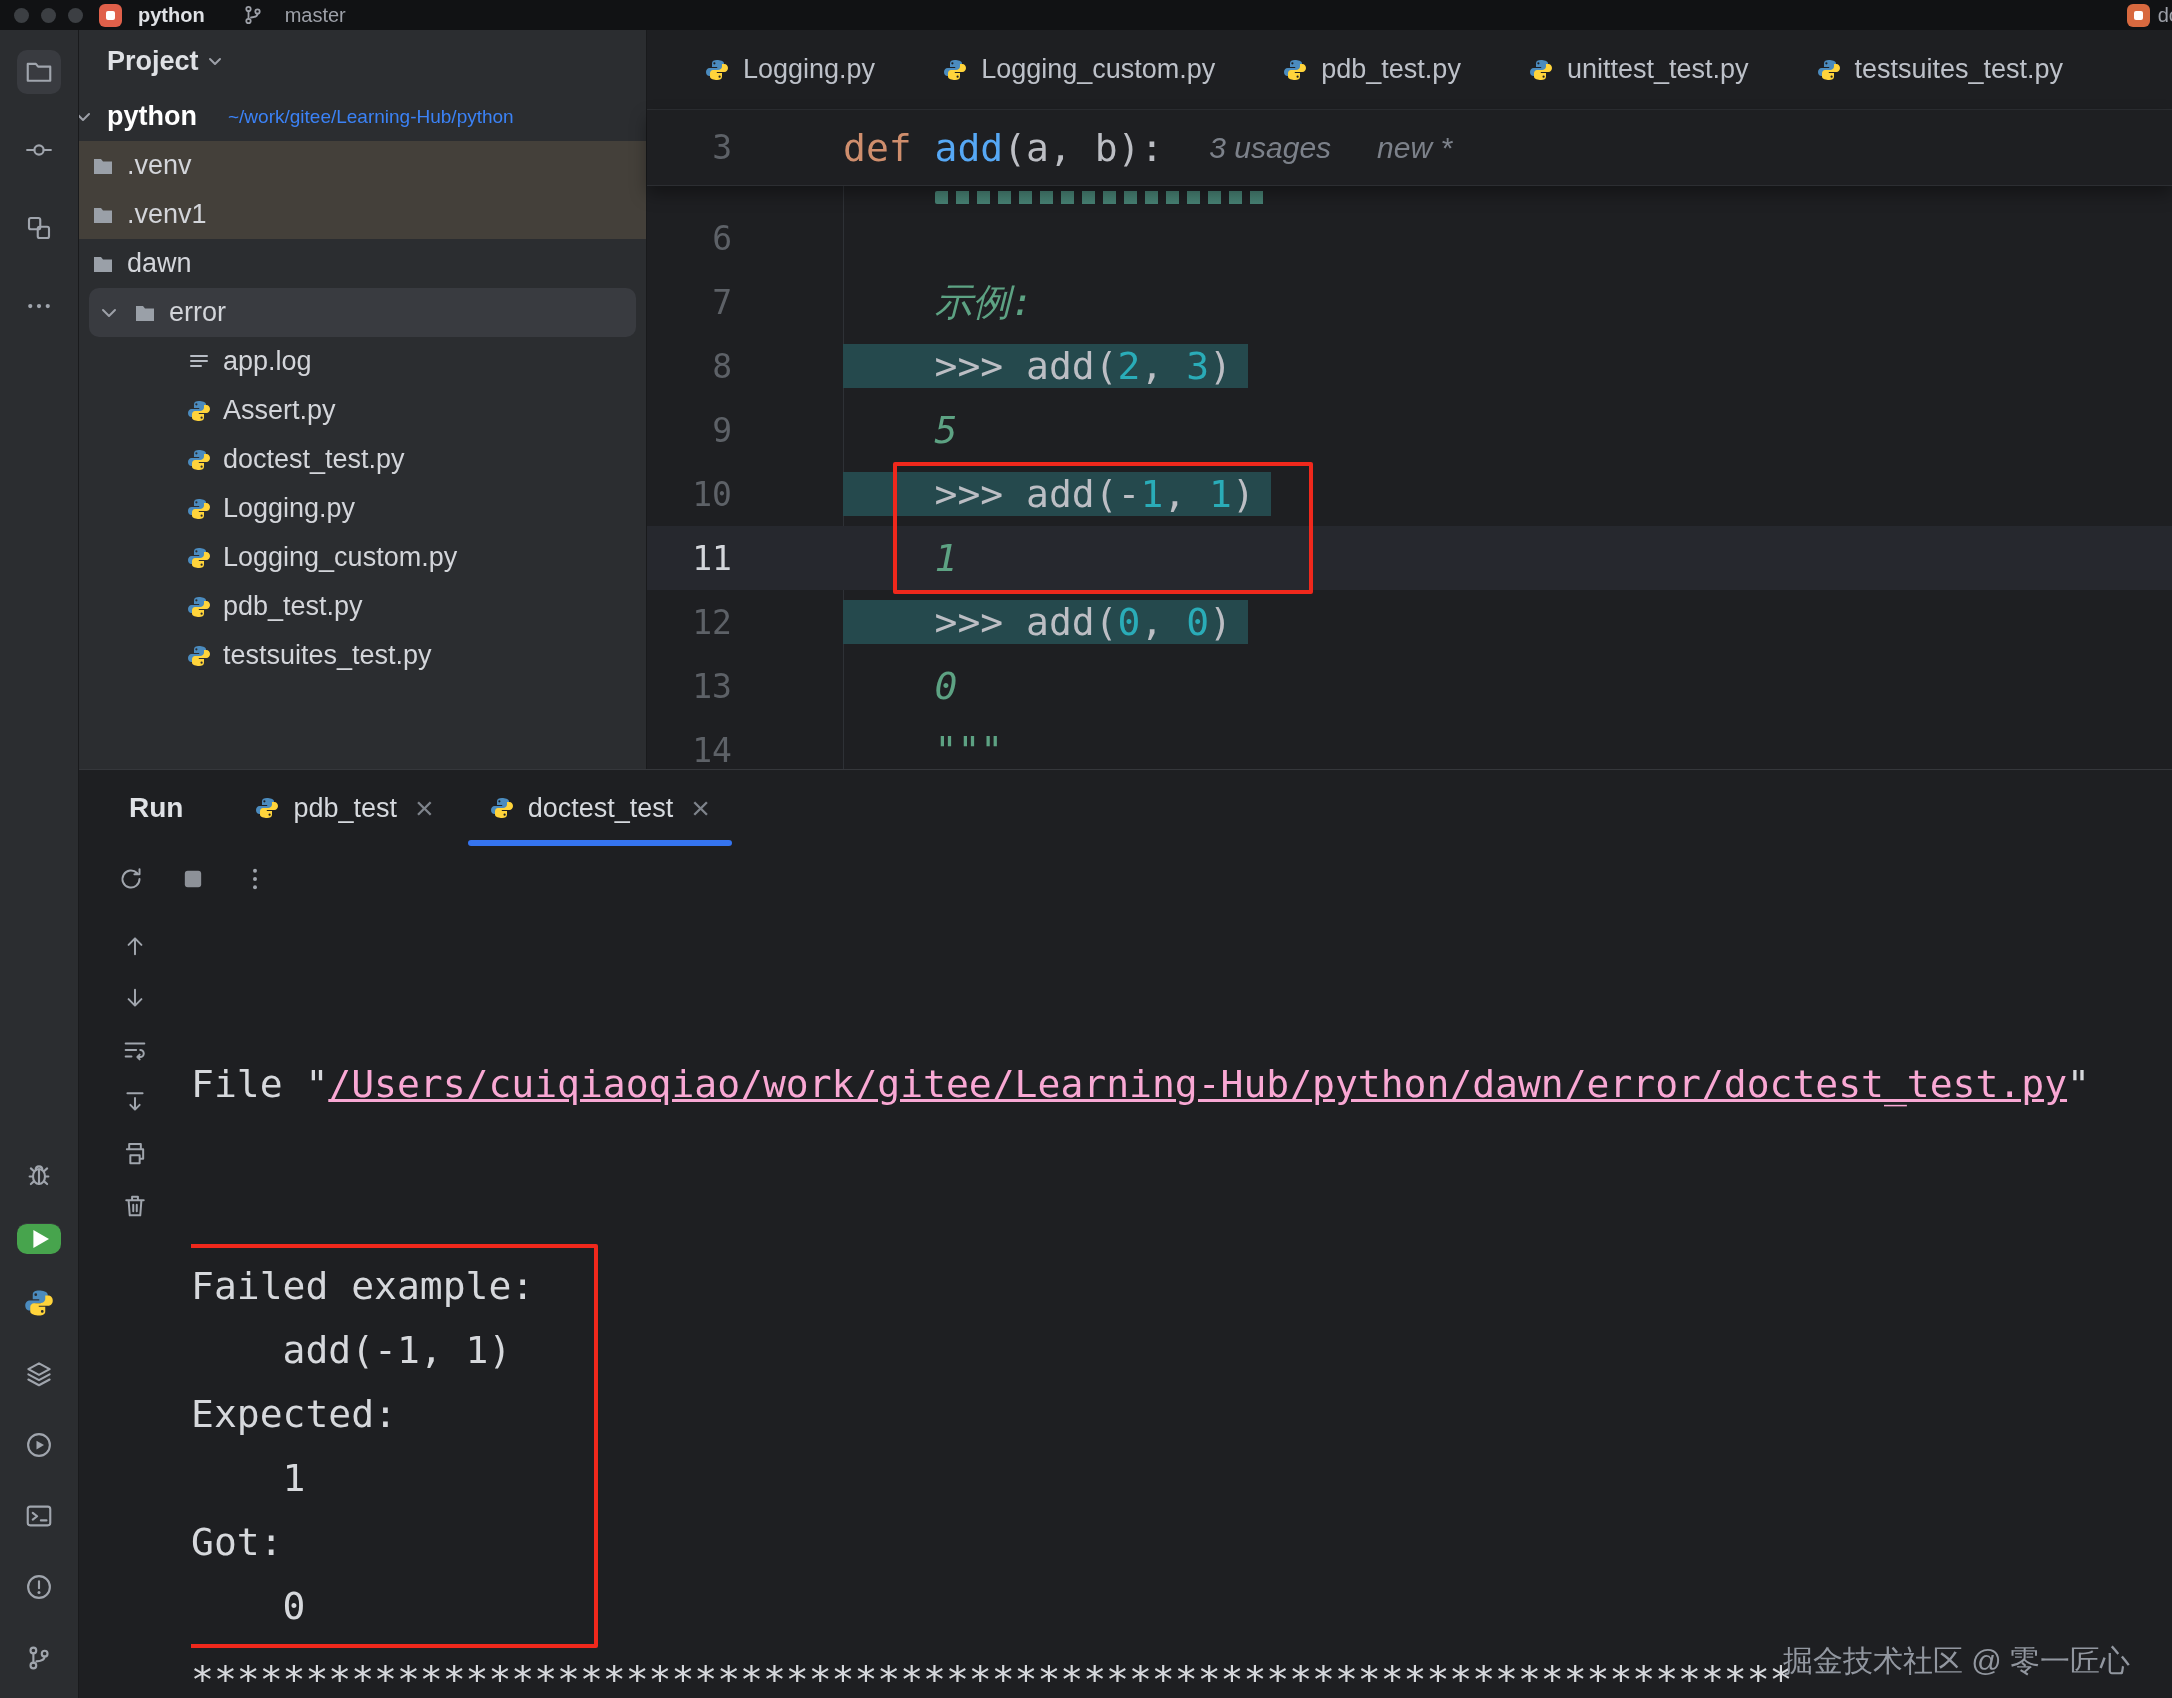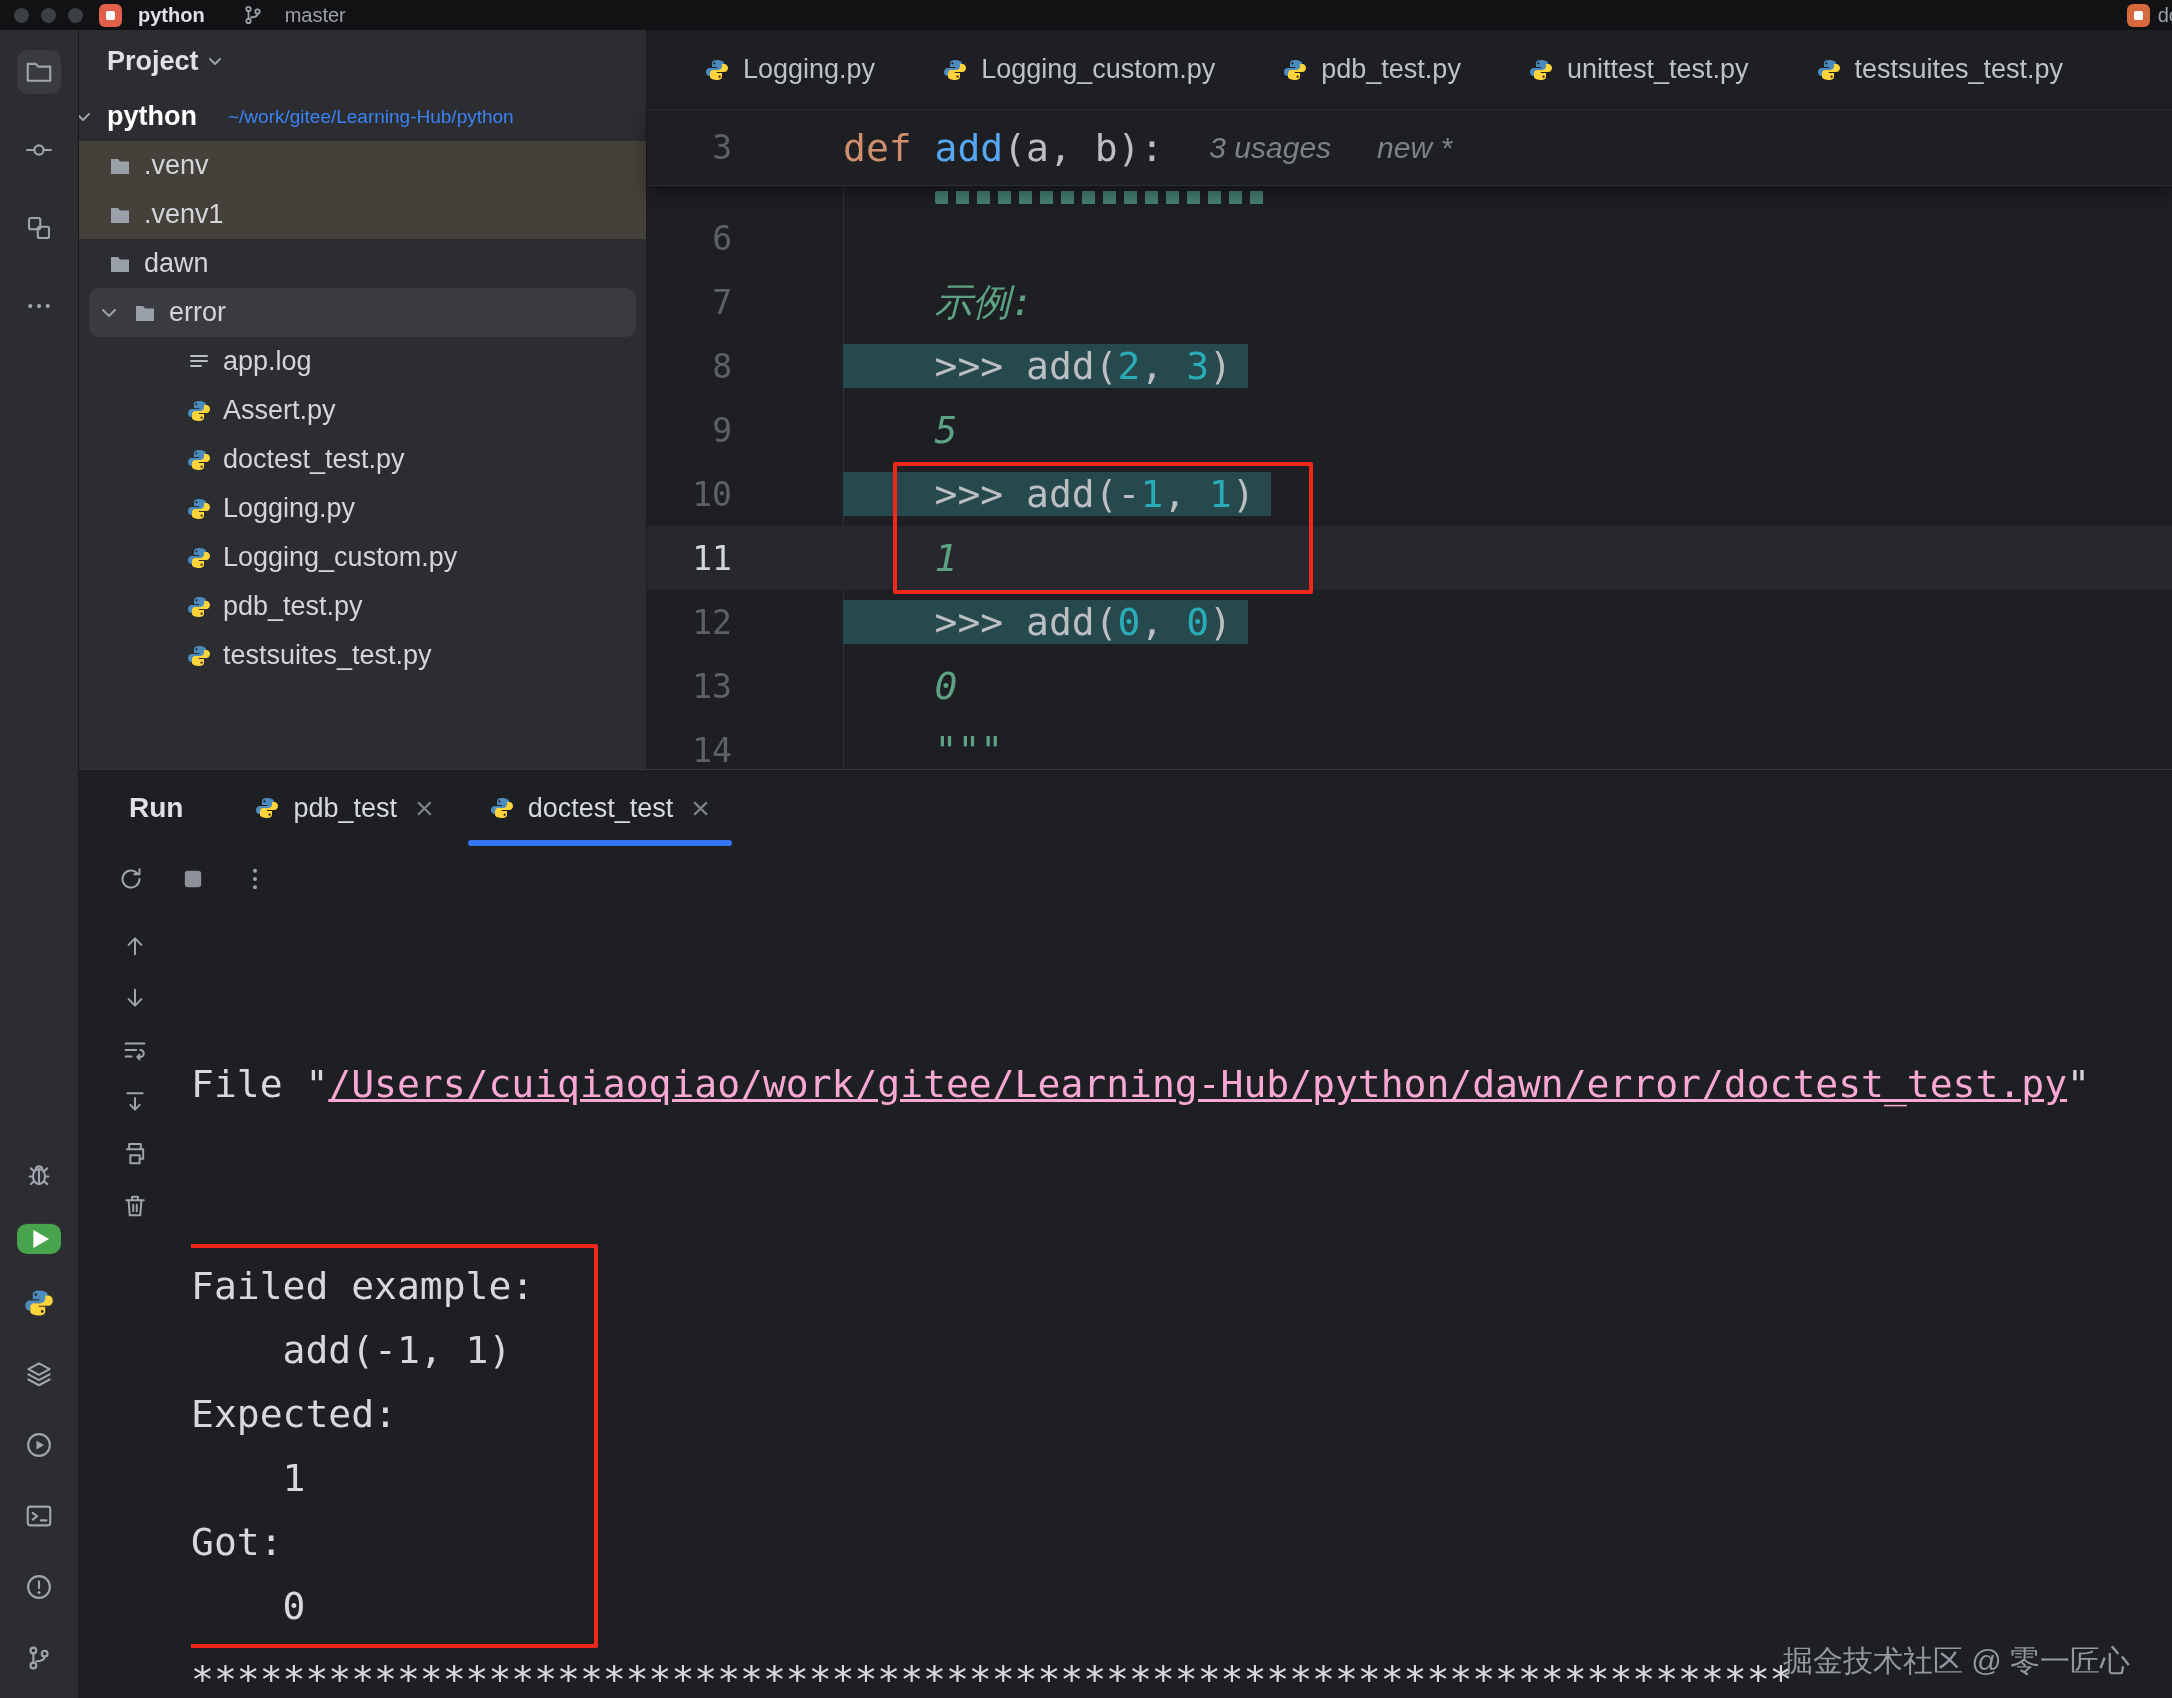--- a/index.html
+++ b/index.html
@@ -34,21 +34,21 @@
   .upper{height:739px;display:flex;min-height:0}
 
   
   .project{width:568px;background:#2b2d30;border-right:1px solid #191a1c;font-size:27px;
     overflow:hidden;flex:none;display:flex;flex-direction:column}
   .p-header{height:62px;display:flex;align-items:center;gap:4px;padding-left:28px;font-weight:700}
   .tree-row{height:49px;display:flex;align-items:center;gap:12px;color:#d3d5da;flex:none}
   .tree-row.root{padding-left:8px;overflow:hidden}
   .root-name{font-weight:700;color:#ffffff}
   .root-path{color:#3b82f6;font-size:19px;margin-left:19px;white-space:nowrap}
-  .ind1{padding-left:29px}
+  .ind1{padding-left:12px}
   .ind2{padding-left:29px}
   .ind3{padding-left:108px}
   .tree-row.excluded{background:#44403a}
   .tree-row.selected{background:#393b40;border-radius:10px;margin:0 10px;padding-left:8px}
   .ticon{display:flex;align-items:center;flex:none}
   .ticon svg{width:24px;height:24px}
   .clip-chev{margin-left:-16px}
 
   
   .editor{flex:1;display:flex;flex-direction:column;min-width:0;background:#1e1f22}

